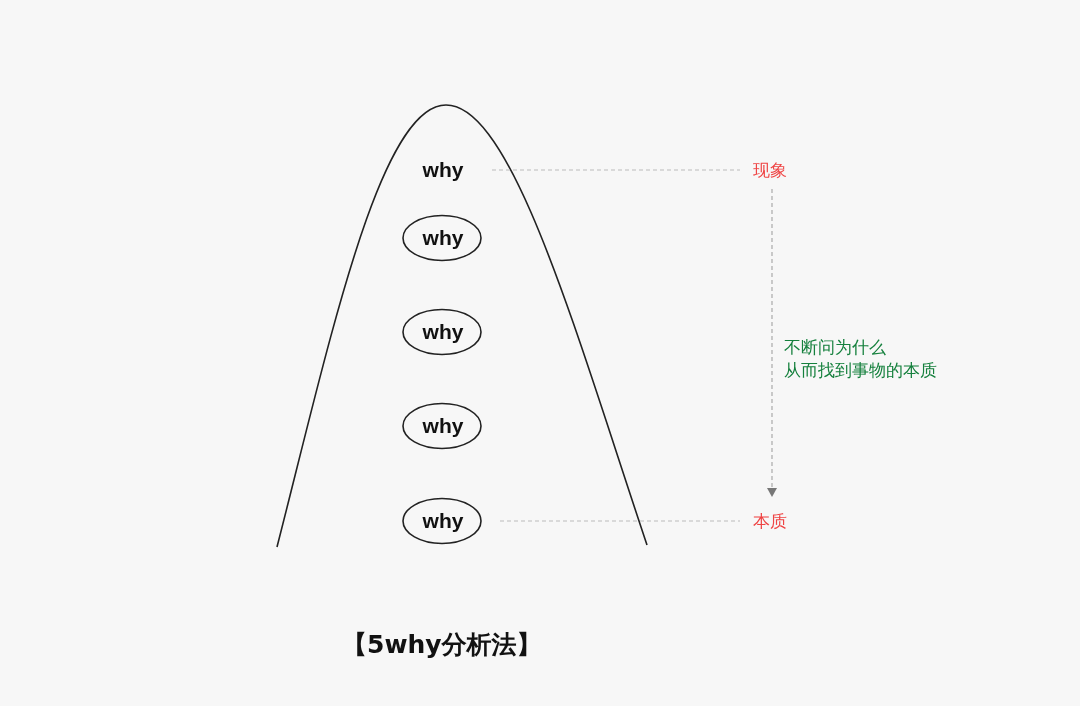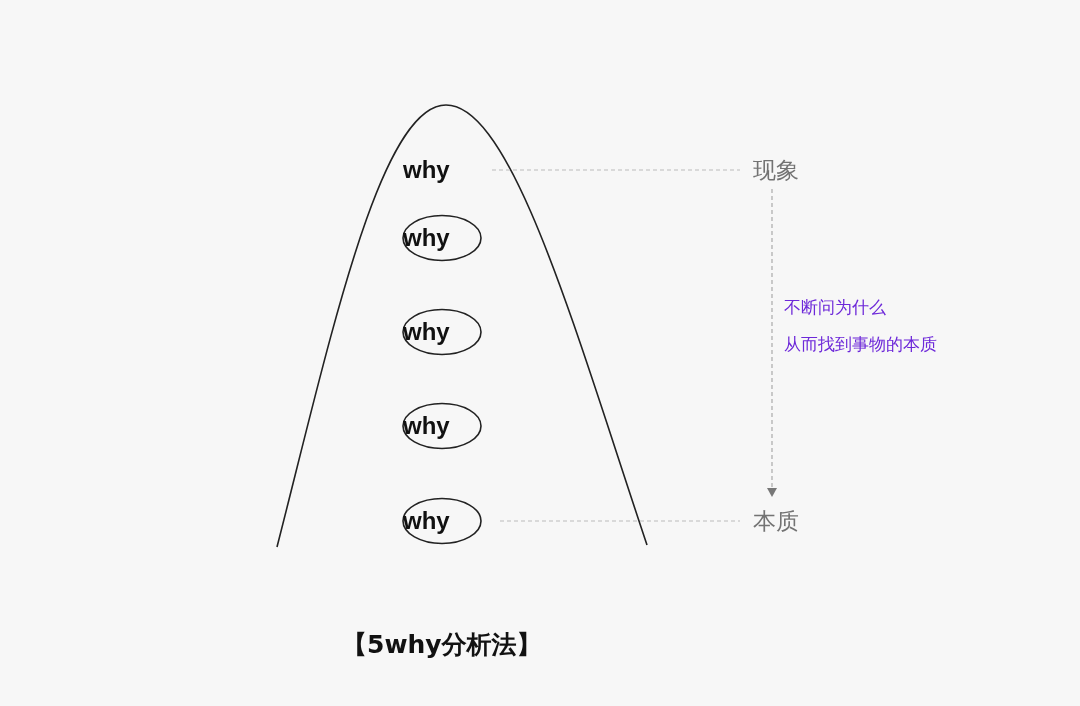--- a/index.html
+++ b/index.html
@@ -7,39 +7,41 @@
       width: 1080px; height: 706px;
       background: #f7f7f7;
       position: relative;
       overflow: hidden;
       font-family: "DejaVu Sans", "Liberation Sans", sans-serif;
     }
     #diagram { position: absolute; left: 0; top: 0; }
     .why-label {
       position: absolute;
       width: 80px;
+      text-align: center;
       font-family: "Liberation Sans", "DejaVu Sans", sans-serif;
       font-weight: bold;
-      font-size: 24px;
+      font-size: 21px;
       color: #111;
       line-height: 20px;
     }
     .side-label {
       position: absolute;
-      font-size: 23px;
-      color: #737373;
+      font-size: 17px;
+      color: #ef4444;
       line-height: 22px;
       white-space: nowrap;
     }
     .note {
       position: absolute;
       font-size: 17px;
-      color: #6d28d9;
+      color: #15803d;
       line-height: 30px;
       white-space: nowrap;
+      margin-top: 40px;
     }
     .title {
       position: absolute;
       left: 342px; top: 628px;
       font-size: 25px;
       font-weight: bold;
       color: #111;
       white-space: nowrap;
     }
   </style>
@@ -65,15 +67,15 @@
 <div class="why-label" style="left:403px; top:160px;">why</div>
 <div class="why-label" style="left:403px; top:228px;">why</div>
 <div class="why-label" style="left:403px; top:322px;">why</div>
 <div class="why-label" style="left:403px; top:416px;">why</div>
 <div class="why-label" style="left:403px; top:511px;">why</div>
 
 <div class="side-label" style="left:753px; top:159px;">现象</div>
 <div class="side-label" style="left:753px; top:510px;text-align:center;">本质</div>
 
 <div class="note" style="left:784px; top:292px;">不断问为什么</div>
-<div class="note" style="left:784px; top:329px;">从而找到事物的本质</div>
+<div class="note" style="left:784px; top:317px;font-family:Liberation Mono, monospace;">从而找到事物的本质</div>
 
 <div class="title">【5why分析法】</div>
 
 </body></html>

